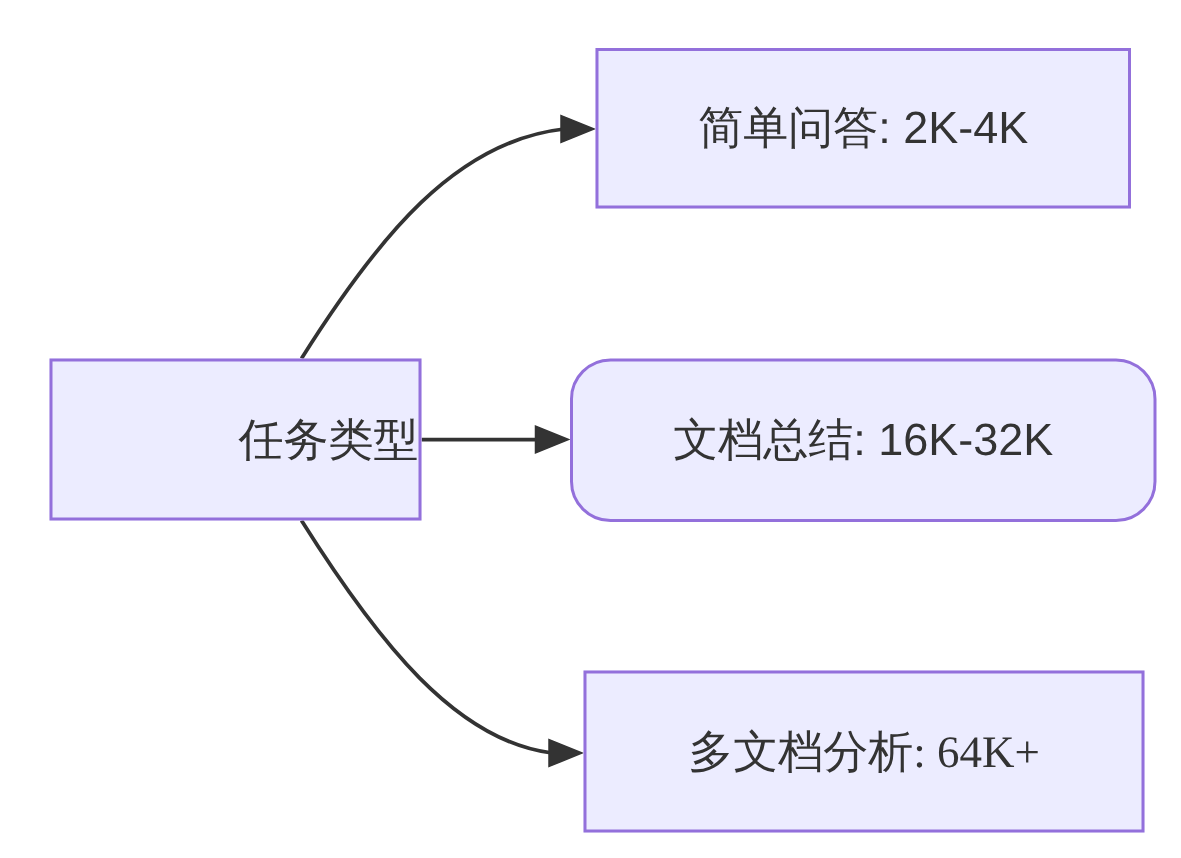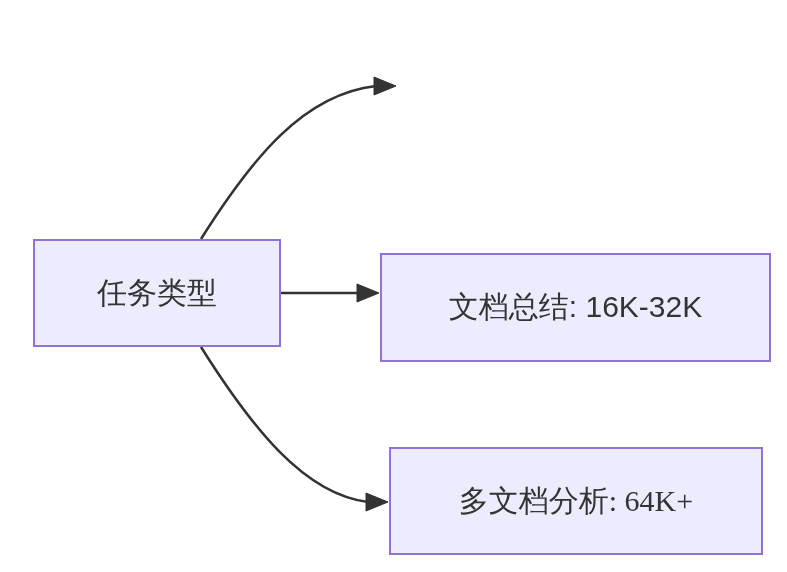--- a/index.html
+++ b/index.html
@@ -38,23 +38,23 @@
     background: #ECECFF;
     border: 2.5px solid #9370DB;
     color: #333333;
     font-size: 30px;
     display: flex;
     align-items: center;
     justify-content: center;
     text-align: center;
     white-space: nowrap;
   }
-  .node-root      { left: 33px;  top: 239px; width: 248px; height: 108px; }
+  .node-root      { left: 33px;  top: 239px; width: 248px; height: 108px; justify-content: flex-end; }
   .node-branch-0  { left: 397px; top: 32px;  width: 357px; height: 107px; }
-  .node-branch-1  { left: 380px; top: 253px; width: 391px; height: 109px; }
+  .node-branch-1  { left: 380px; top: 239px; width: 391px; height: 109px; border-radius: 27px; }
   .node-branch-2  { left: 389px; top: 447px; width: 374px; height: 108px; font-family: Liberation Serif, serif; }
 </style>
 </head>
 <body>
 
 <div class="canvas">
 
   <svg class="edges-svg" viewBox="0 0 787 572" xmlns="http://www.w3.org/2000/svg">
 
     <path class="edge-path" d="M 201 239 C 252 158, 304 94, 376 86"></path>
@@ -64,20 +64,23 @@
     <polygon class="arrowhead" points="379,293 357,284 357,302"></polygon>
 
     <path class="edge-path" d="M 201 347 C 252 428, 304 494, 368 502"></path>
     <polygon class="arrowhead" points="388,502 366,493 366,511"></polygon>
   </svg>
 
   <div class="node node-root">
     <span>任务类型</span>
   </div>
 
+  <div class="node node-branch-0">
+    <span>简单问答: 2K-4K</span>
+  </div>
 
   <div class="node node-branch-1">
     <span>文档总结: 16K-32K</span>
   </div>
 
   <div class="node node-branch-2">
     <span>多文档分析: 64K+</span>
   </div>
 
 </div>

